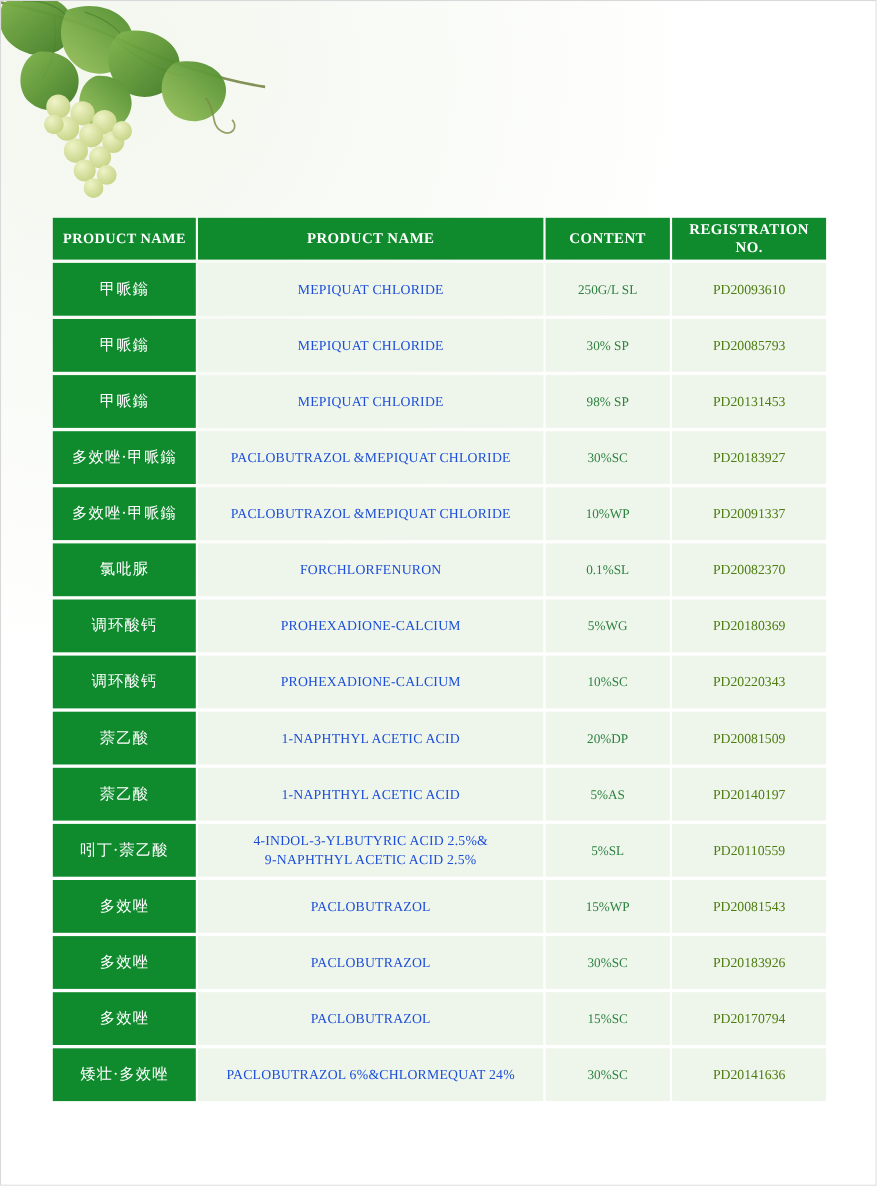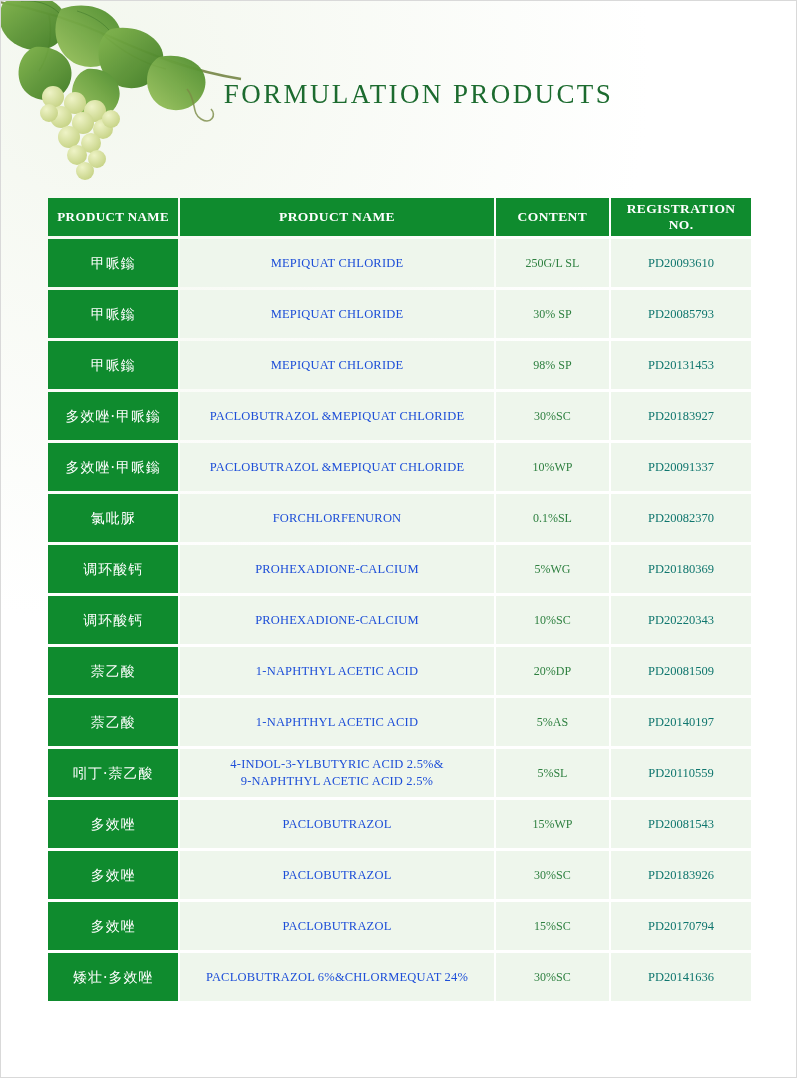--- a/index.html
+++ b/index.html
@@ -114,21 +114,21 @@
     font-size: 12.5px;
     letter-spacing: 0.2px;
   }
   table.prod td.ct {
     background: #eef6ec;
     color: #2e8040;
     font-size: 12px;
   }
   table.prod td.rg {
     background: #eef6ec;
-    color: #0f766e;
+    color: #4d7c0f;
     font-size: 12.5px;
   }
   .two-line { display: block; }
 </style>
 </head>
 <body>
 
 <div class="page">
 
   <svg class="vine" viewBox="0 0 300 210">
@@ -175,21 +175,20 @@
       <circle cx="106" cy="166" r="9" fill="url(#grapeG)"></circle>
       <circle cx="94" cy="178" r="9" fill="url(#grapeG)"></circle>
       <circle cx="58" cy="120" r="9" fill="url(#grapeG)"></circle>
       <circle cx="120" cy="126" r="9" fill="url(#grapeG)"></circle>
     </g>
 
     <path d="M196 96 C206 108, 200 120, 210 126 C220 132, 226 122, 220 116" stroke="#7a8b46" stroke-width="1.6" fill="none" opacity="0.8"></path>
   </svg>
 
   <div class="header">
-    <div class="title-en">FORMULATION  PRODUCTS</div>
   </div>
 
   <div class="table-wrap">
     <table class="prod">
       <colgroup>
         <col class="c1">
           <col class="c2">
           <col class="c3">
           <col class="c4">
       </colgroup>

